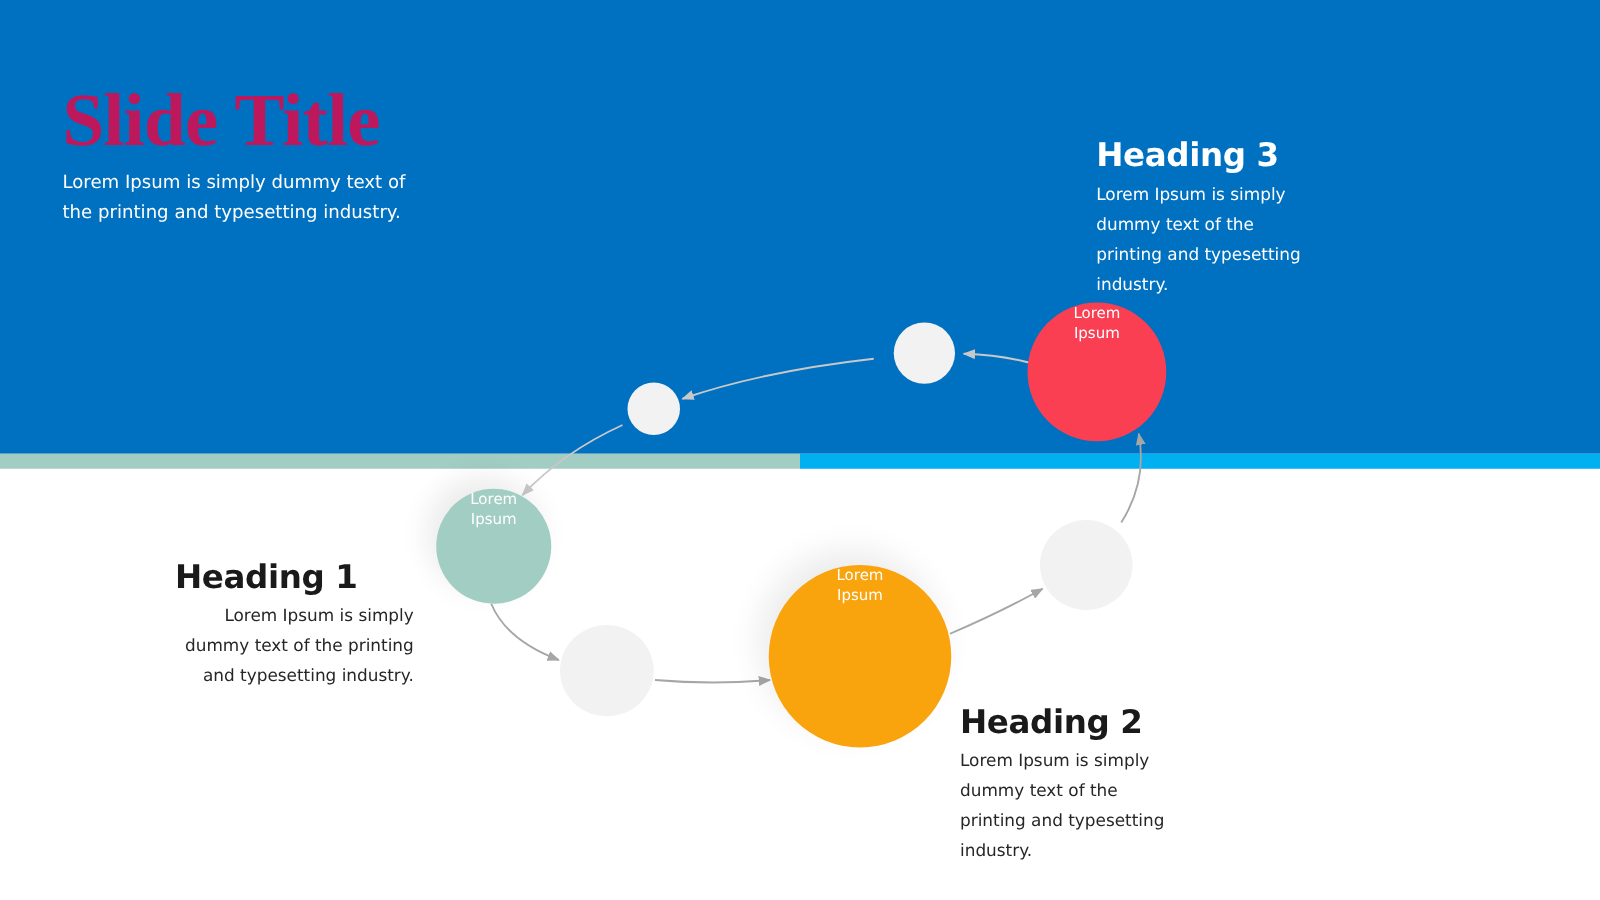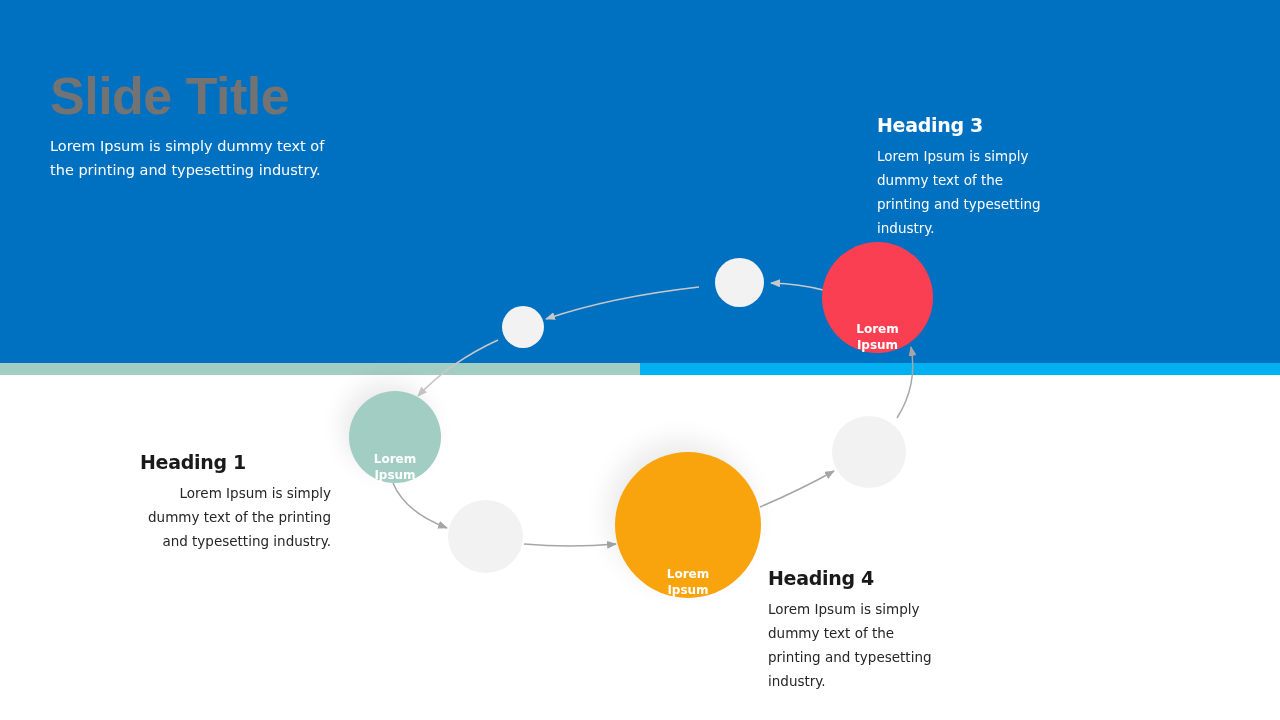--- a/index.html
+++ b/index.html
@@ -1,24 +1,24 @@
 <!DOCTYPE html>
 <html><head>
 <meta charset="utf-8">
 <style>
   html, body { margin:0; padding:0; }
   body { width:1280px; height:720px; position:relative; overflow:hidden; background:#ffffff; font-family:"DejaVu Sans", sans-serif; }
   .header-bg { position:absolute; left:0; top:0; width:1280px; height:363px; background:#0070c0; }
   .bar-left { position:absolute; left:0; top:363px; width:640px; height:12px; background:#a2cdc2; }
   .bar-right { position:absolute; left:640px; top:363px; width:640px; height:12px; background:#00b0f0; }
-  .title { position:absolute; left:50px; top:64px; font-family:Liberation Sans, sans-serif; font-weight:bold; font-size:52px; color:#737373; letter-spacing:-0.5px; line-height:64px; margin:0; }
+  .title { position:absolute; left:50px; top:64px; font-family:Liberation Serif, serif; font-weight:bold; font-size:60px; color:#be185d; letter-spacing:-0.5px; line-height:64px; margin:0; }
   .subtitle { position:absolute; left:50px; top:134px; width:300px; font-size:14.5px; line-height:24px; color:#fff; margin:0; }
-  .heading { position:absolute; font-weight:bold; font-size:19px; line-height:24px; margin:0; letter-spacing:-0.3px; }
+  .heading { position:absolute; font-weight:bold; font-size:26px; line-height:24px; margin:0; letter-spacing:-0.3px; }
   .desc { position:absolute; font-size:13.5px; line-height:24px; margin:0; width:190px; }
-  .circle { position:absolute; border-radius:50%; display:flex; align-items:flex-end; justify-content:center; text-align:center; color:#fff; font-weight:bold; font-size:12px; line-height:16px; box-sizing:border-box; }
+  .circle { position:absolute; border-radius:50%; display:flex; align-items:flex-start; justify-content:center; text-align:center; color:#fff; font-weight:normal; font-size:12px; line-height:16px; box-sizing:border-box; }
   .circle span { display:block; width:60px; }
   .small { background:#f2f2f2; }
   svg.arrows { position:absolute; left:0; top:0; }
 </style>
 </head>
 <body>
 
 <div class="header-bg"></div>
 <div class="bar-left"></div>
 <div class="bar-right"></div>
@@ -62,17 +62,17 @@
 <div class="circle" style="left:615px; top:452px; width:146px; height:146px; background:#f9a30d; box-shadow:-8px -12px 26px rgba(0,0,0,0.08);">
   <span>Lorem Ipsum</span>
 </div>
 <div class="circle" style="left:822px; top:242px; width:111px; height:111px; background:#fb3f52;">
   <span>Lorem Ipsum</span>
 </div>
 
 <h2 class="heading" style="left:140px; top:450px; width:190px; text-align:left; color:#1a1a1a;">Heading 1</h2>
 <p class="desc" style="left:140px; top:481px; width:191px; text-align:right; color:#262626;">Lorem Ipsum is simply dummy text of the printing and typesetting industry.</p>
 
-<h2 class="heading" style="left:768px; top:566px; color:#1a1a1a;">Heading 4</h2>
+<h2 class="heading" style="left:768px; top:566px; color:#1a1a1a;">Heading 2</h2>
 <p class="desc" style="left:768px; top:597px; width:180px; color:#262626;">Lorem Ipsum is simply dummy text of the printing and typesetting industry.</p>
 
 <h2 class="heading" style="left:877px; top:113px; color:#ffffff;">Heading 3</h2>
 <p class="desc" style="left:877px; top:144px; width:180px; color:#ffffff;">Lorem Ipsum is simply dummy text of the printing and typesetting industry.</p>
 
 </body></html>

